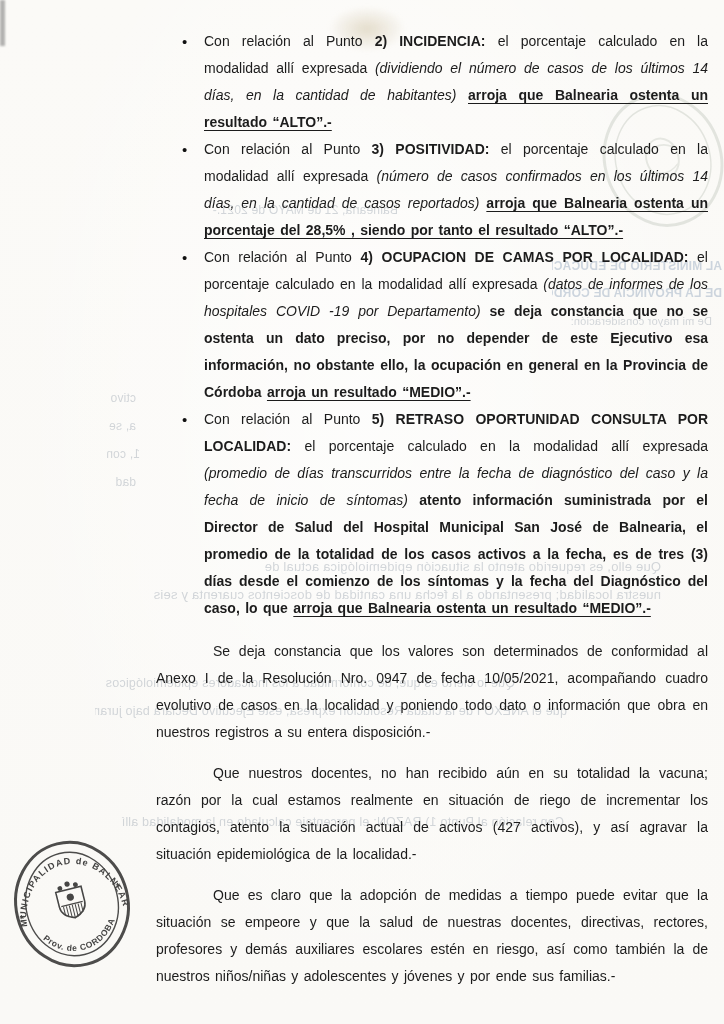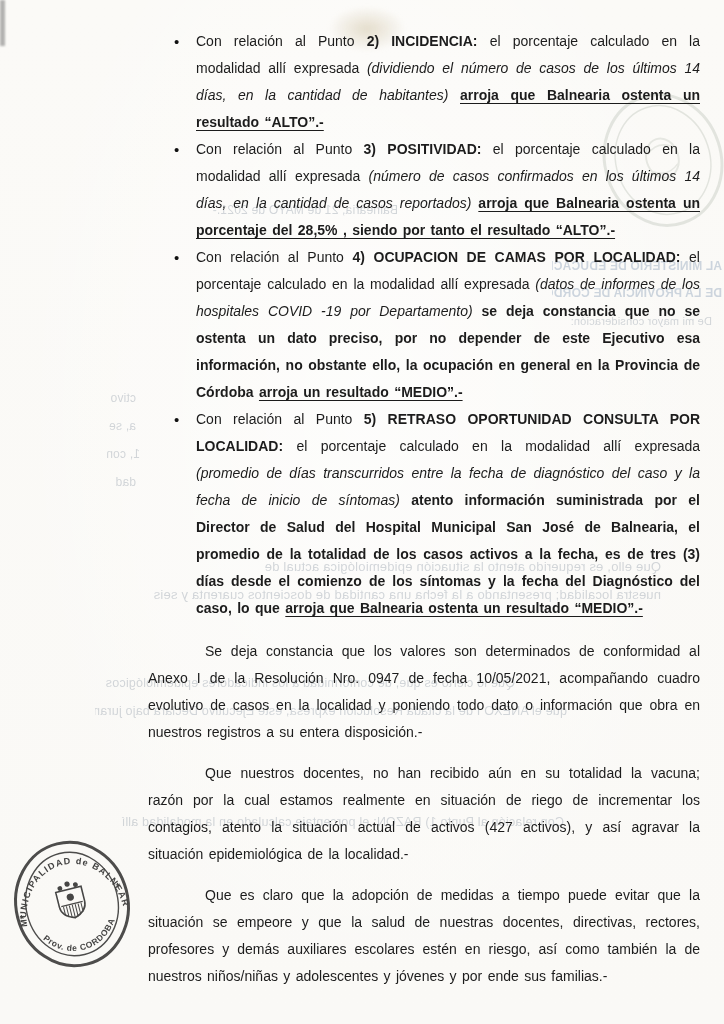--- a/index.html
+++ b/index.html
@@ -21,21 +21,21 @@
 
   
   .ghost{position:absolute;transform:scaleX(-1);color:#a9b1ba;opacity:.5;filter:blur(.4px);
     white-space:nowrap;overflow:hidden;letter-spacing:.2px;}
   .ghost.b{font-weight:bold;color:#9fb0c4;}
 
   
   .faint-seal{position:absolute;left:594px;top:86px;opacity:.45;transform:rotate(-18deg);}
 
   
-  .content{position:absolute;left:4px;top:0;width:652px;z-index:2;padding-left:44px;}
+  .content{position:absolute;left:12px;top:0;width:652px;z-index:2;padding-left:44px;}
   .bullets{list-style:none;margin:28px 0 0 124px;padding:0;width:528px;}
   .bullets li{
     position:relative;padding-left:24px;text-align:justify;
     font-size:14px;line-height:27px;word-spacing:1.5px;
   }
   .bullets li::before{content:"•";position:absolute;left:2px;top:0;font-size:15px;color:#111;}
   .run-r{font-weight:normal;}
   .run-b{font-weight:bold;}
   .run-i{font-style:italic;}
   .run-bu{font-weight:bold;text-decoration:underline;text-underline-offset:3px;}

